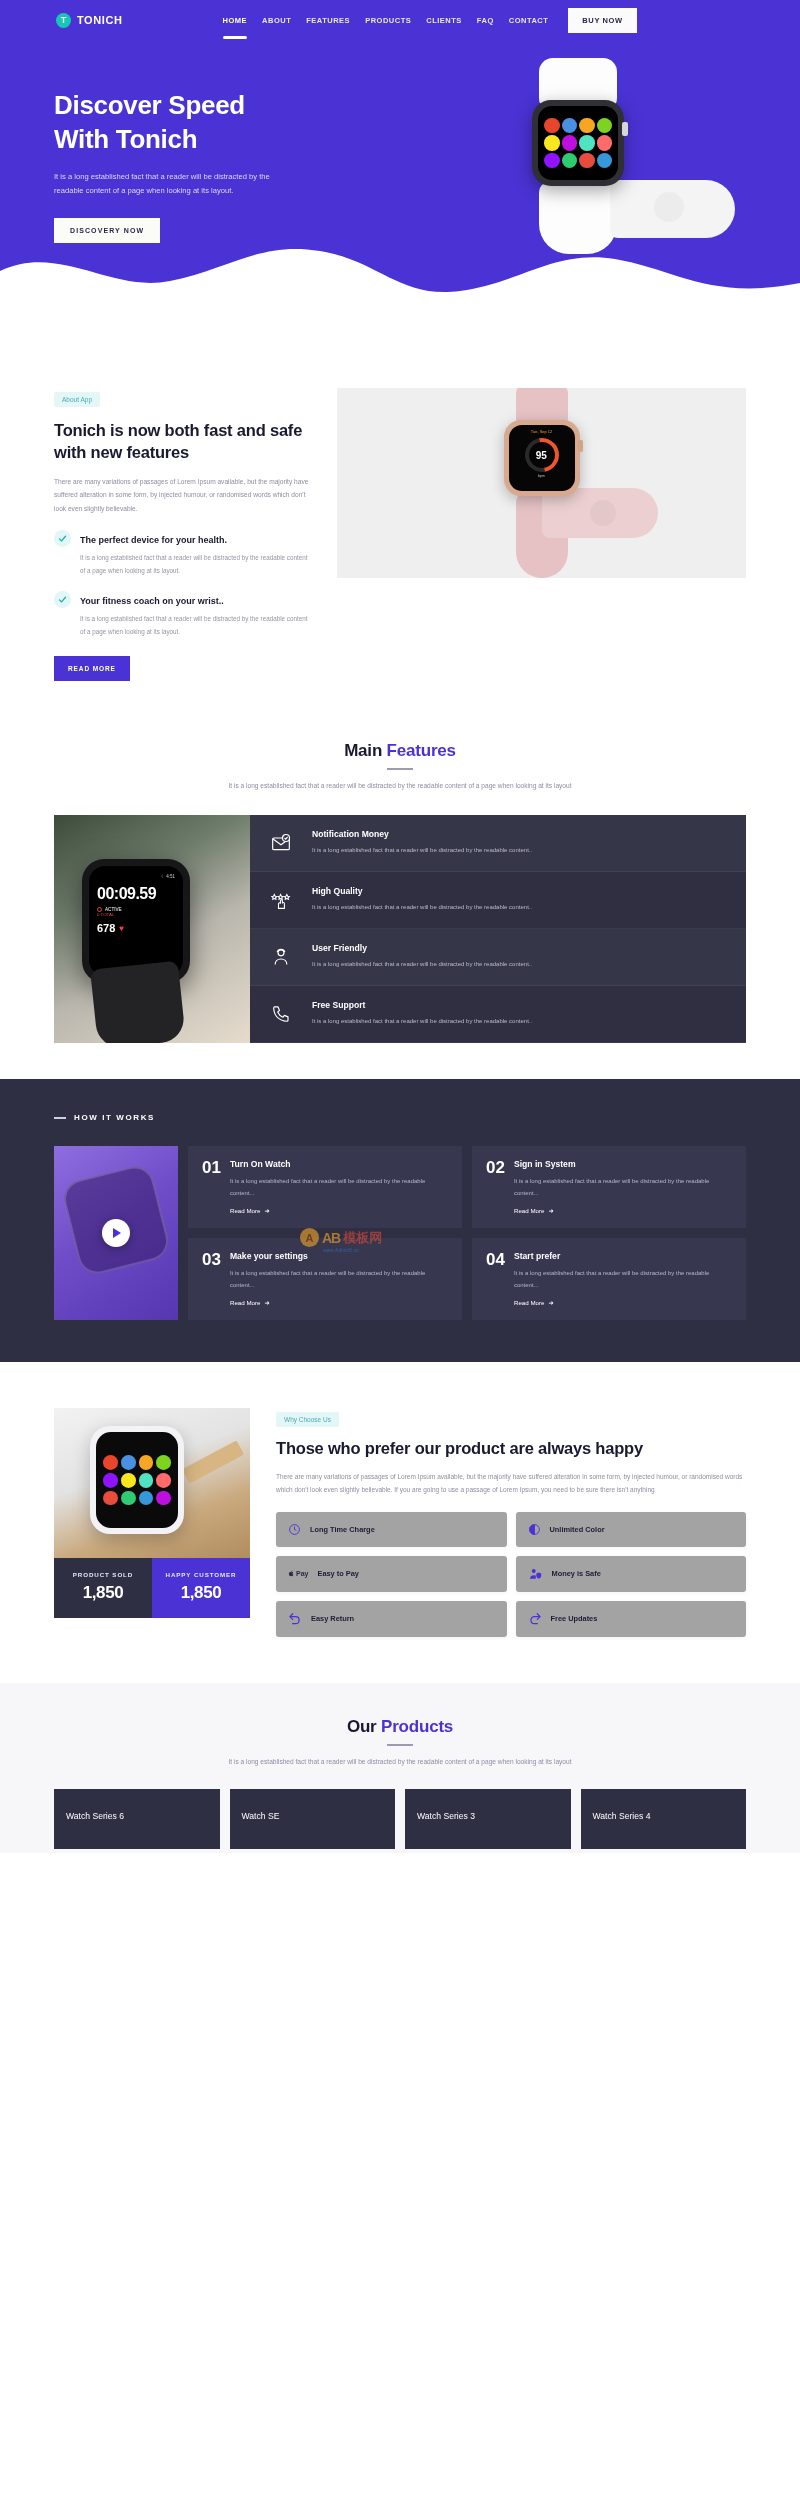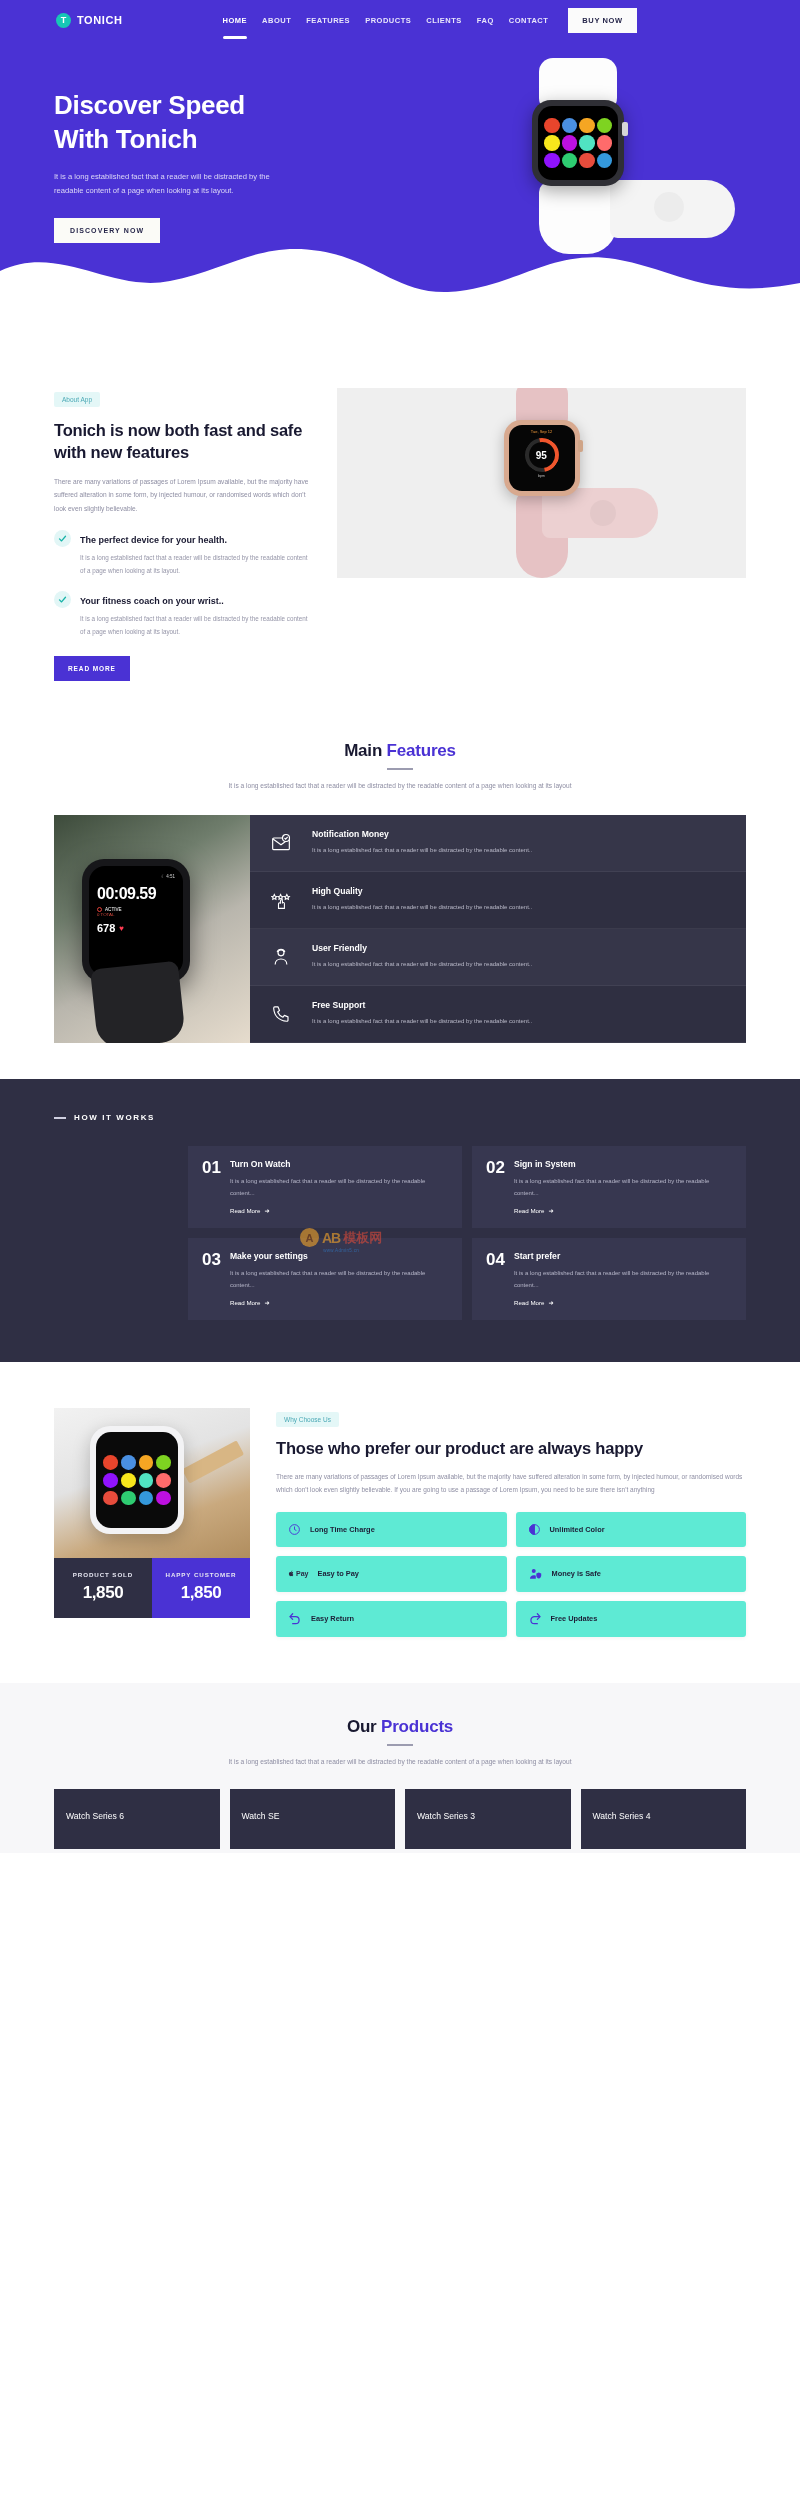--- a/index.html
+++ b/index.html
@@ -209,21 +209,21 @@
   .wm-cn { color:#d94a3a; font-size:13px; font-weight:bold; }
   .wm-url { margin-top:1px; font-size:4.5px; color:#2f7fd0; letter-spacing:.3px; }
 
   
   .how { background:#2f2f44; padding:34px 54px 42px; margin-top:36px; }
   .how-label { display:flex; align-items:center; gap:8px; }
   .how-dash { width:12px; height:1.5px; background:#cfcfe0; }
   .how-label span {
     color:#fff; font-size:8px; font-weight:bold; letter-spacing:1.6px;
   }
-  .how-grid { margin-top:24px; display:flex; gap:10px;align-items:center; }
+  .how-grid { margin-top:24px; display:flex; gap:10px; }
   .how-video {
     width:124px; position:relative; overflow:hidden;
     background:linear-gradient(145deg,#8f6ee0 0%,#6f4dc8 45%,#5537b0 100%);
   }
   .hv-watch {
     position:absolute; left:16px; top:26px; width:92px; height:96px;
     background:rgba(52,27,104,.55); border-radius:20px; transform:rotate(-14deg);
     border:2px solid rgba(255,255,255,.18);
   }
   .play-btn {
@@ -272,21 +272,21 @@
   .stat-value { margin-top:5px; color:#fff; font-size:17px; font-weight:bold; letter-spacing:-.4px; }
 
   .why-right { flex:1; }
   .why-title {
     margin-top:10px; font-size:16.5px; font-weight:bold; line-height:1.38;
     color:#191931; letter-spacing:-.2px;
   }
   .why-desc { margin-top:10px; font-size:6.5px; line-height:2.05; color:#8e8ea3; }
   .why-grid { margin-top:15px; display:grid; grid-template-columns:1fr 1fr; gap:9px; }
   .why-item {
-    background:#5eead4; border-radius:3px; padding:11px 12px;
+    background:#a3a3a3; border-radius:3px; padding:11px 12px;
     display:flex; align-items:center; gap:9px;
     box-shadow:0 1px 4px rgba(0,0,0,.05);
   }
   .wi-icon { flex:none; color:#4a32d4; display:flex; align-items:center; }
   .wi-label { font-size:7.4px; font-weight:bold; color:#1d1d36; }
   .apay { display:flex; align-items:center; gap:1px; color:#2b2b45; font-size:7.5px; }
 
   
   .products { margin-top:46px; background:#f7f7f9; padding:34px 54px 0; height:170px; }
   .prod-grid { margin-top:20px; display:grid; grid-template-columns:repeat(4,1fr); gap:10px; }

